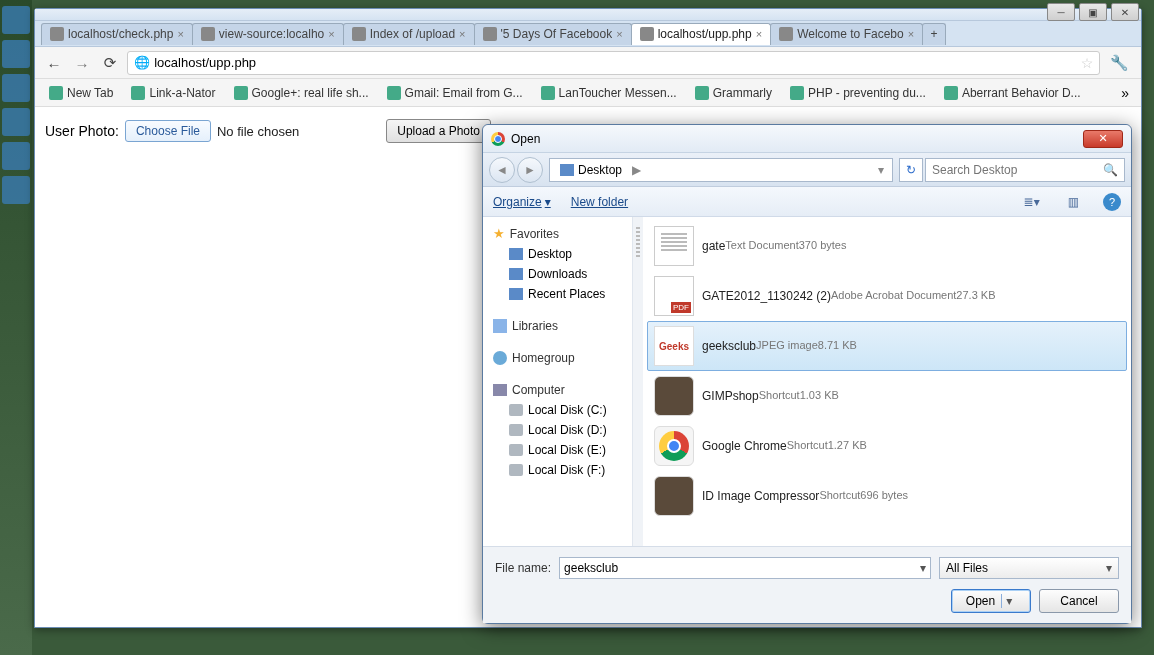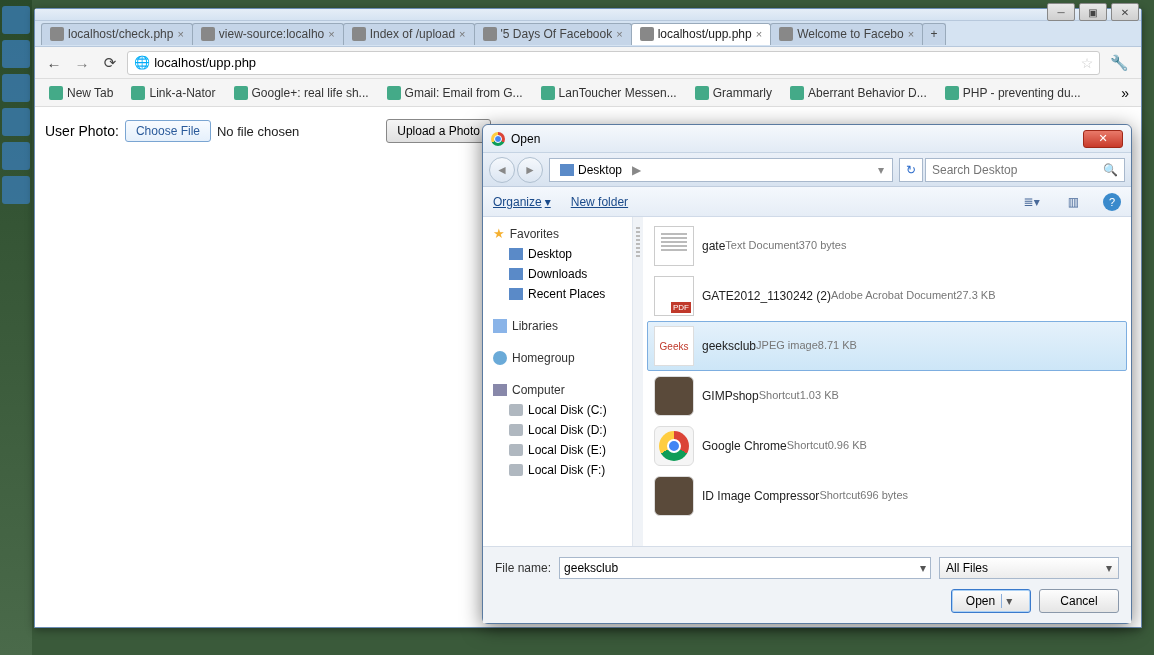--- a/index.html
+++ b/index.html
@@ -84,21 +84,21 @@
 .splitter .grip { position: absolute; top: 10px; left: 3px; width: 4px; height: 30px; background: repeating-linear-gradient(#bbb 0 2px,transparent 2px 4px); }
 
 .file-list { flex: 1; overflow-y: auto; padding: 4px; }
 .file-item { display: flex; align-items: center; gap: 8px; padding: 4px 6px; border: 1px solid transparent; border-radius: 2px; cursor: pointer; }
 .file-item.selected { background: linear-gradient(#e5f1fb,#cde6f7); border: 1px solid #7daee0; }
 .file-icon { width: 40px; height: 40px; flex-shrink: 0; display: flex; align-items: center; justify-content: center; background: #f5f5f5; border: 1px solid #ddd; }
 .file-icon.txt { background: #fff; border: 1px solid #ccc; position: relative; }
 .file-icon.txt::before { content:""; position:absolute; top:6px; left:6px; right:6px; height:2px; background:#bbb; box-shadow: 0 4px #bbb,0 8px #bbb,0 12px #bbb,0 16px #bbb; }
 .file-icon.pdf { background: #fff; border: 1px solid #ccc; position: relative; }
 .file-icon.pdf::after { content:"PDF"; position:absolute; bottom:2px; right:2px; background:#c0392b; color:#fff; font-size:8px; padding:1px 2px; }
-.file-icon.jpg { background:#fff; color:#c0392b; font-size:10px; font-weight:normal; }
+.file-icon.jpg { background:#fff; color:#c0392b; font-size:10px; font-weight:bold; }
 .file-icon.app { border-radius: 6px; }
 .file-meta { display: flex; flex-direction: row; }
 .file-name { color: #222; }
 .file-type, .file-size { color: #777; font-size: 11px; }
 
 .dlg-footer { background: #f0f3f7; border-top: 1px solid #d5dde8; padding: 10px 12px; display: flex; flex-direction: column; gap: 10px; }
 .filename-row { display: flex; align-items: center; gap: 8px; }
 .filename-row label { color: #333; }
 .filename-row .combo { flex: 1; height: 22px; background: #fff; border: 1px solid #a8b8cc; display: flex; align-items: center; padding: 0 4px; }
 .filename-row .combo input { flex: 1; border: none; outline: none; }
@@ -197,25 +197,25 @@
       <div class="bookmark">
         <span class="favicon"></span>
         <span>LanToucher Messen...</span>
       </div>
       <div class="bookmark">
         <span class="favicon"></span>
         <span>Grammarly</span>
       </div>
       <div class="bookmark">
         <span class="favicon"></span>
+        <span>PHP - preventing du...</span>
+      </div>
+      <div class="bookmark">
+        <span class="favicon"></span>
         <span>Aberrant Behavior D...</span>
-      </div>
-      <div class="bookmark">
-        <span class="favicon"></span>
-        <span>PHP - preventing du...</span>
       </div>
       <div class="more">»</div>
     </div>
 
   <div class="page">
     <div class="upload-row">
       <span class="label">User Photo:</span>
       <button class="choose-file">Choose File</button>
       <span class="no-file">No file chosen</span>
       <button class="upload-btn">Upload a Photo</button>
@@ -357,21 +357,21 @@
         </div>
         <div class="file-item">
           <div class="file-icon app">
             <span class="chrome-ico" style="width:30px;height:30px;border-radius:50%;background:conic-gradient(#db4437 0 120deg,#0f9d58 120deg 240deg,#ffcd40 240deg 360deg);display:block;position:relative;">
               <span style="position:absolute;inset:8px;background:#4285f4;border-radius:50%;border:2px solid #fff;"></span>
             </span>
           </div>
           <div class="file-meta">
             <span class="file-name">Google Chrome</span>
             <span class="file-type">Shortcut</span>
-            <span class="file-size">0.96 KB</span>
+            <span class="file-size">1.27 KB</span>
           </div>
         </div>
         <div class="file-item">
           <div class="file-icon app" style="background:#5a4a3a;"></div>
           <div class="file-meta">
             <span class="file-name">ID Image Compressor</span>
             <span class="file-type">Shortcut</span>
             <span class="file-size">696 bytes</span>
           </div>
         </div>

